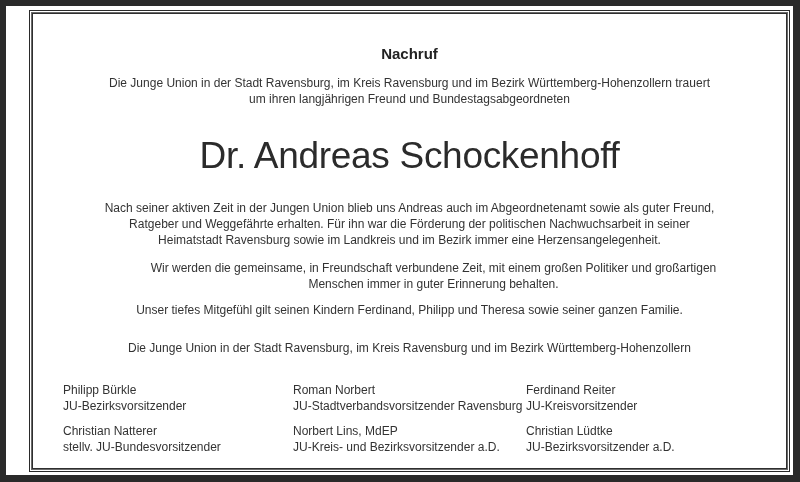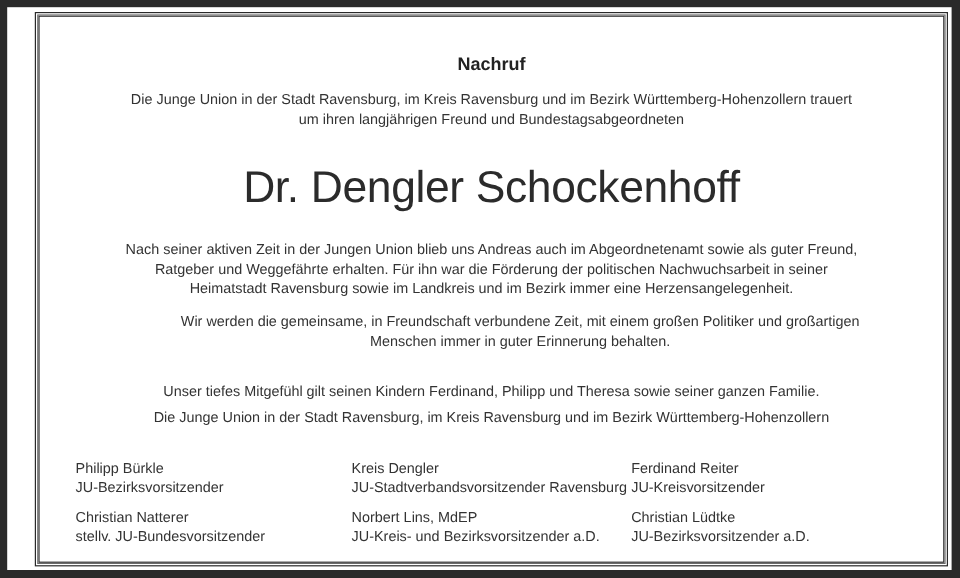--- a/index.html
+++ b/index.html
@@ -52,21 +52,21 @@
     position: absolute; left: 0; right: 0; top: 120px;
     font-size: 37px; line-height: 44px; color: #2b2b2b;
     letter-spacing: -0.3px;
   }
   .para {
     position: absolute; left: 0; right: 0;
     font-size: 12px; line-height: 16px; color: #333;
   }
   .p1 { top: 186px; }
   .p2 { top: 246px; padding-left: 48px; }
-  .p3 { top: 304px; }
+  .p3 { top: 288px; }
   .closing { position: absolute; left: 0; right: 0; top: 327px; font-size: 12px; color: #333; }
   .sig-grid {
     position: absolute; left: 30px; right: 30px; top: 368px;
     display: grid;
     grid-template-columns: 230px 1fr 230px;
     row-gap: 9px;
   }
   .sig {
     font-size: 12px; line-height: 16px; color: #333; text-align: left;
   }
@@ -81,21 +81,21 @@
       <div class="frame-core">
         <div class="content">
 
           <div class="heading">Nachruf</div>
 
           <div class="intro">
             <div>Die Junge Union in der Stadt Ravensburg, im Kreis Ravensburg und im Bezirk Württemberg-Hohenzollern trauert</div>
             <div>um ihren langjährigen Freund und Bundestagsabgeordneten</div>
           </div>
 
-          <div class="name">Dr. Dengler Schockenhoff</div>
+          <div class="name">Dr. Andreas Schockenhoff</div>
 
           <div class="para p1">
             <div>Nach seiner aktiven Zeit in der Jungen Union blieb uns Andreas auch im Abgeordnetenamt sowie als guter Freund,</div>
             <div>Ratgeber und Weggefährte erhalten. Für ihn war die Förderung der politischen Nachwuchsarbeit in seiner</div>
             <div>Heimatstadt Ravensburg sowie im Landkreis und im Bezirk immer eine Herzensangelegenheit.</div>
           </div>
 
           <div class="para p2">
             <div>Wir werden die gemeinsame, in Freundschaft verbundene Zeit, mit einem großen Politiker und großartigen</div>
             <div>Menschen immer in guter Erinnerung behalten.</div>
@@ -106,21 +106,21 @@
           </div>
 
           <div class="closing">Die Junge Union in der Stadt Ravensburg, im Kreis Ravensburg und im Bezirk Württemberg-Hohenzollern</div>
 
           <div class="sig-grid">
             <div class="sig">
               <span>Philipp Bürkle</span>
               <span>JU-Bezirksvorsitzender</span>
             </div>
             <div class="sig">
-              <span>Kreis Dengler</span>
+              <span>Roman Norbert</span>
               <span>JU-Stadtverbandsvorsitzender Ravensburg</span>
             </div>
             <div class="sig">
               <span>Ferdinand Reiter</span>
               <span>JU-Kreisvorsitzender</span>
             </div>
             <div class="sig">
               <span>Christian Natterer</span>
               <span>stellv. JU-Bundesvorsitzender</span>
             </div>

